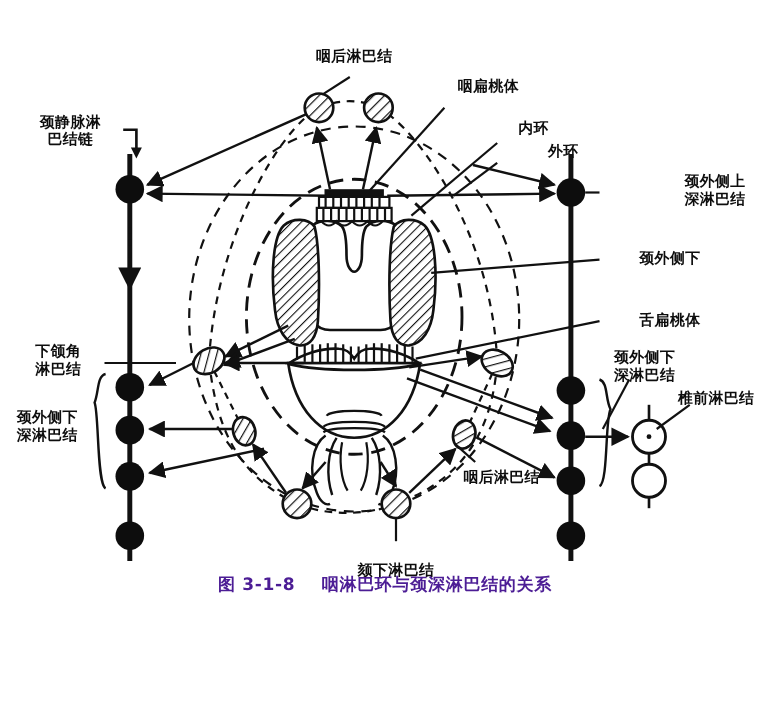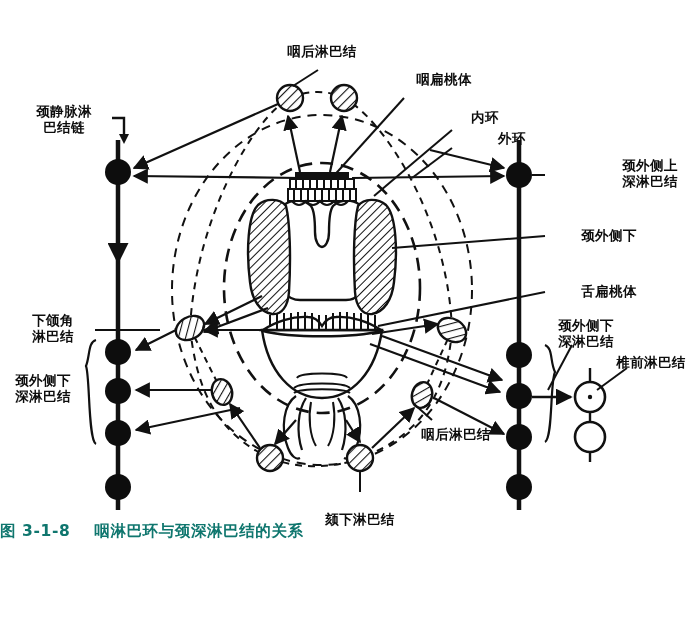--- a/index.html
+++ b/index.html
@@ -43,25 +43,26 @@
     letter-spacing: 0.4px;
   }
   .lbl.ta-right { text-align: center; }
   .lbl.ta-left { text-align: center; }
   .lbl.ta-center { text-align: center; }
   #caption {
     position: absolute;
     left: 0;
     top: 521px;
     width: 700px;
+    text-align: center;
     font-family: "DejaVu Sans", "Liberation Sans", sans-serif;
     font-size: 15.5px;
     font-weight: 700;
     letter-spacing: 0.6px;
-    color: #0f766e;
+    color: #4c1d95;
     white-space: pre;
   }
 </style>
 </head>
 <body>
 
 <div id="figure-root">
 
   <svg id="diagram" viewBox="0 0 700 639">
     <defs>

